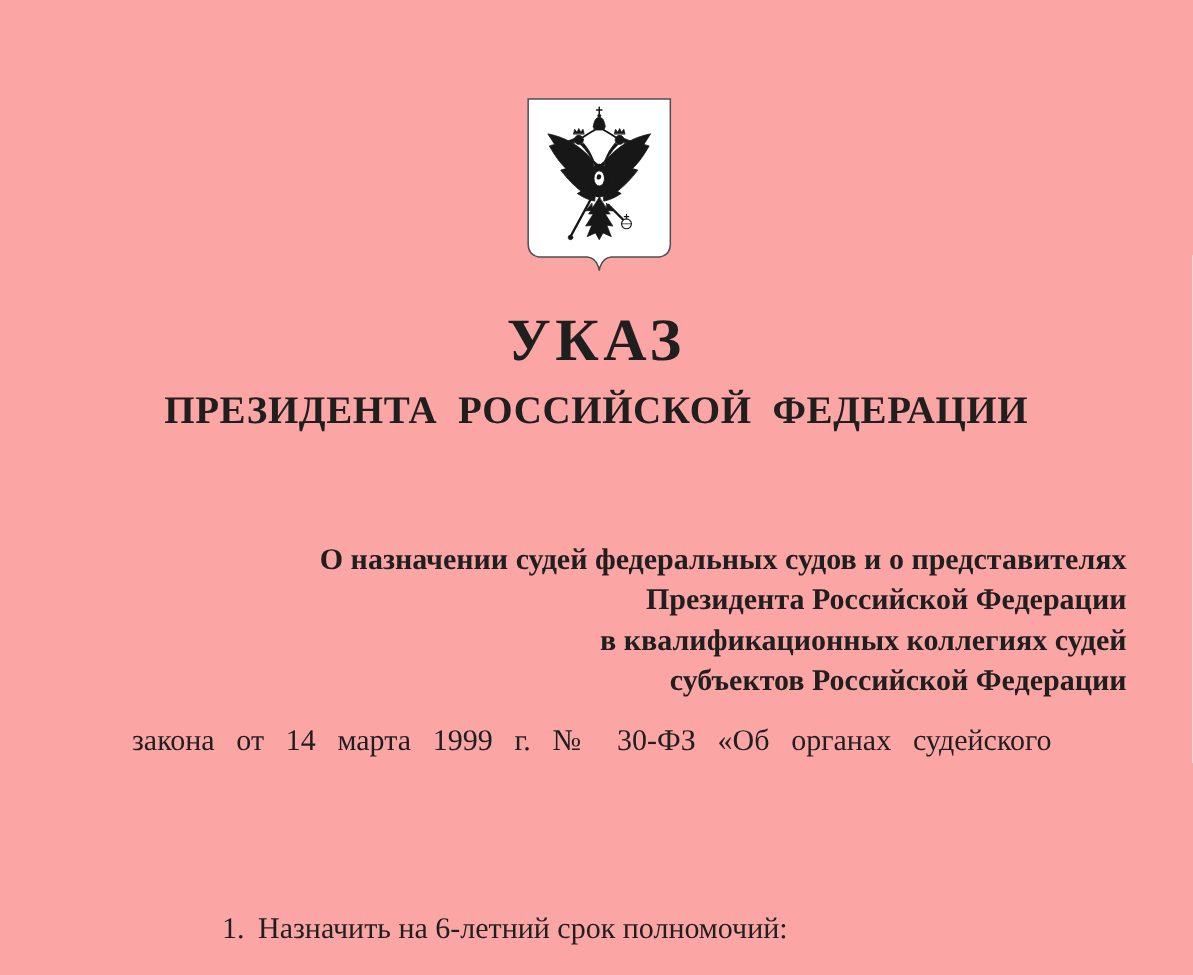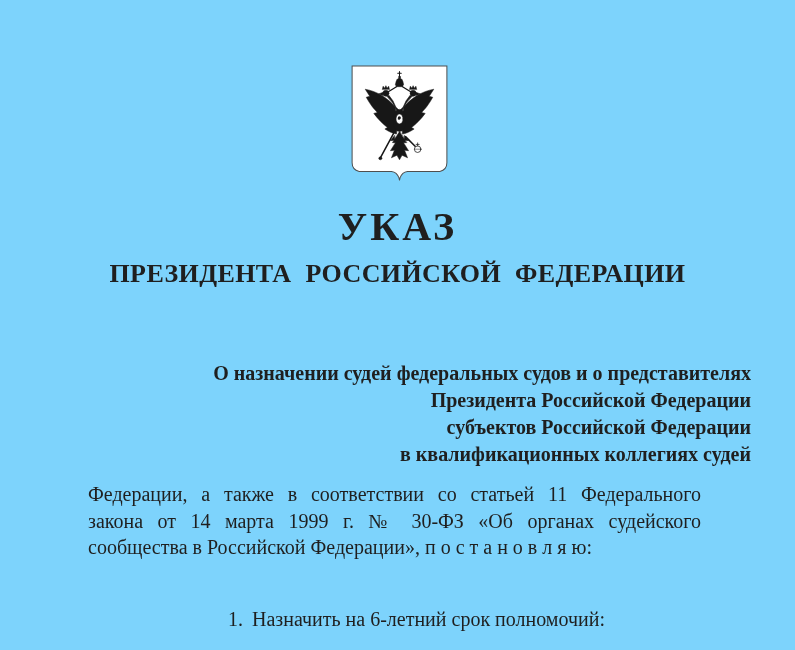--- a/index.html
+++ b/index.html
@@ -1,19 +1,19 @@
 <!DOCTYPE html>
 <html><head>
 <meta charset="utf-8">
 <style>
   html,body { margin:0; padding:0; background:#ffffff; }
   .page {
     position:relative;
     width:795px; height:650px;
-    background:#7dd3fc;
+    background:#fca5a5;
     color:#1f1f1f;
     font-family:"Liberation Serif","DejaVu Serif",serif;
     overflow:hidden;
   }
   .emblem { position:absolute; left:349px; top:64px; width:101px; height:121px; }
   .emblem svg { display:block; width:100%; height:100%; }
   .title {
     position:absolute; left:0; right:0; top:204px;
     margin:0; text-align:center;
     font-size:40px; font-weight:bold; letter-spacing:3px;
@@ -31,23 +31,23 @@
     text-align:right; font-weight:bold;
     font-size:20px; line-height:27px;
   }
   .body-block {
     position:absolute; left:88px; top:481px; width:613px;
     font-size:20px; line-height:26.5px;
   }
   .jl { text-align:justify; text-align-last:justify; }
   .indent { padding-left:58px; }
   .list-item {
-    position:absolute; left:88px; top:606px; width:613px;
+    position:absolute; left:104px; top:606px; width:613px;
     font-size:20px; line-height:26px;
-    padding-left:44px; box-sizing:border-box;text-align:center;
+    padding-left:44px; box-sizing:border-box;
   }
   .item-text { margin-left:9px; }
 </style>
 </head>
 <body>
 
 <div class="page">
 
   <div class="emblem">
     <svg viewBox="0 0 200 240" xmlns="http://www.w3.org/2000/svg">
@@ -95,27 +95,25 @@
     </svg>
   </div>
 
   <h1 class="title">УКАЗ</h1>
 
   <h2 class="subtitle">ПРЕЗИДЕНТА РОССИЙСКОЙ ФЕДЕРАЦИИ</h2>
 
   <div class="subject">
     <div>О назначении судей федеральных судов и о представителях</div>
     <div>Президента Российской Федерации</div>
+    <div>в квалификационных коллегиях судей</div>
     <div>субъектов Российской Федерации</div>
-    <div>в квалификационных коллегиях судей</div>
   </div>
 
   <div class="body-block">
-    <div class="jl">Федерации, а также в соответствии со статьей 11 Федерального</div>
     <div class="jl">закона от 14 марта 1999 г. № 30-ФЗ «Об органах судейского</div>
-    <div>сообщества в Российской Федерации», п о с т а н о в л я ю:</div>
   </div>
 
   <div class="list-item">
     <span>1.</span><span class="item-text">Назначить на 6-летний срок полномочий:</span>
   </div>
 
 </div>
 
 </body></html>

